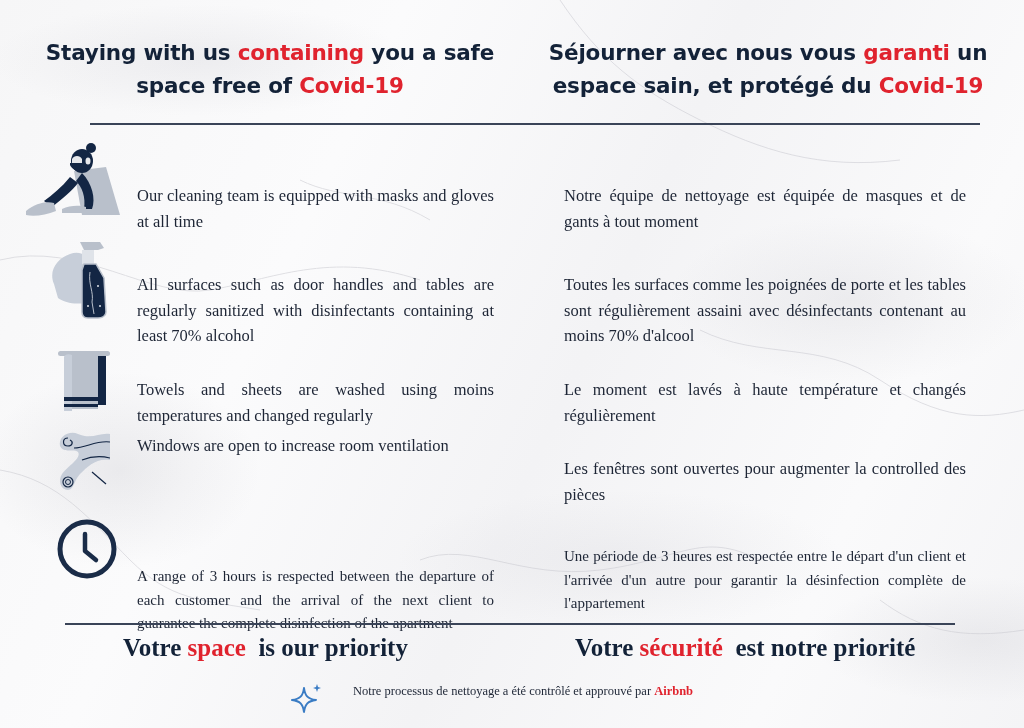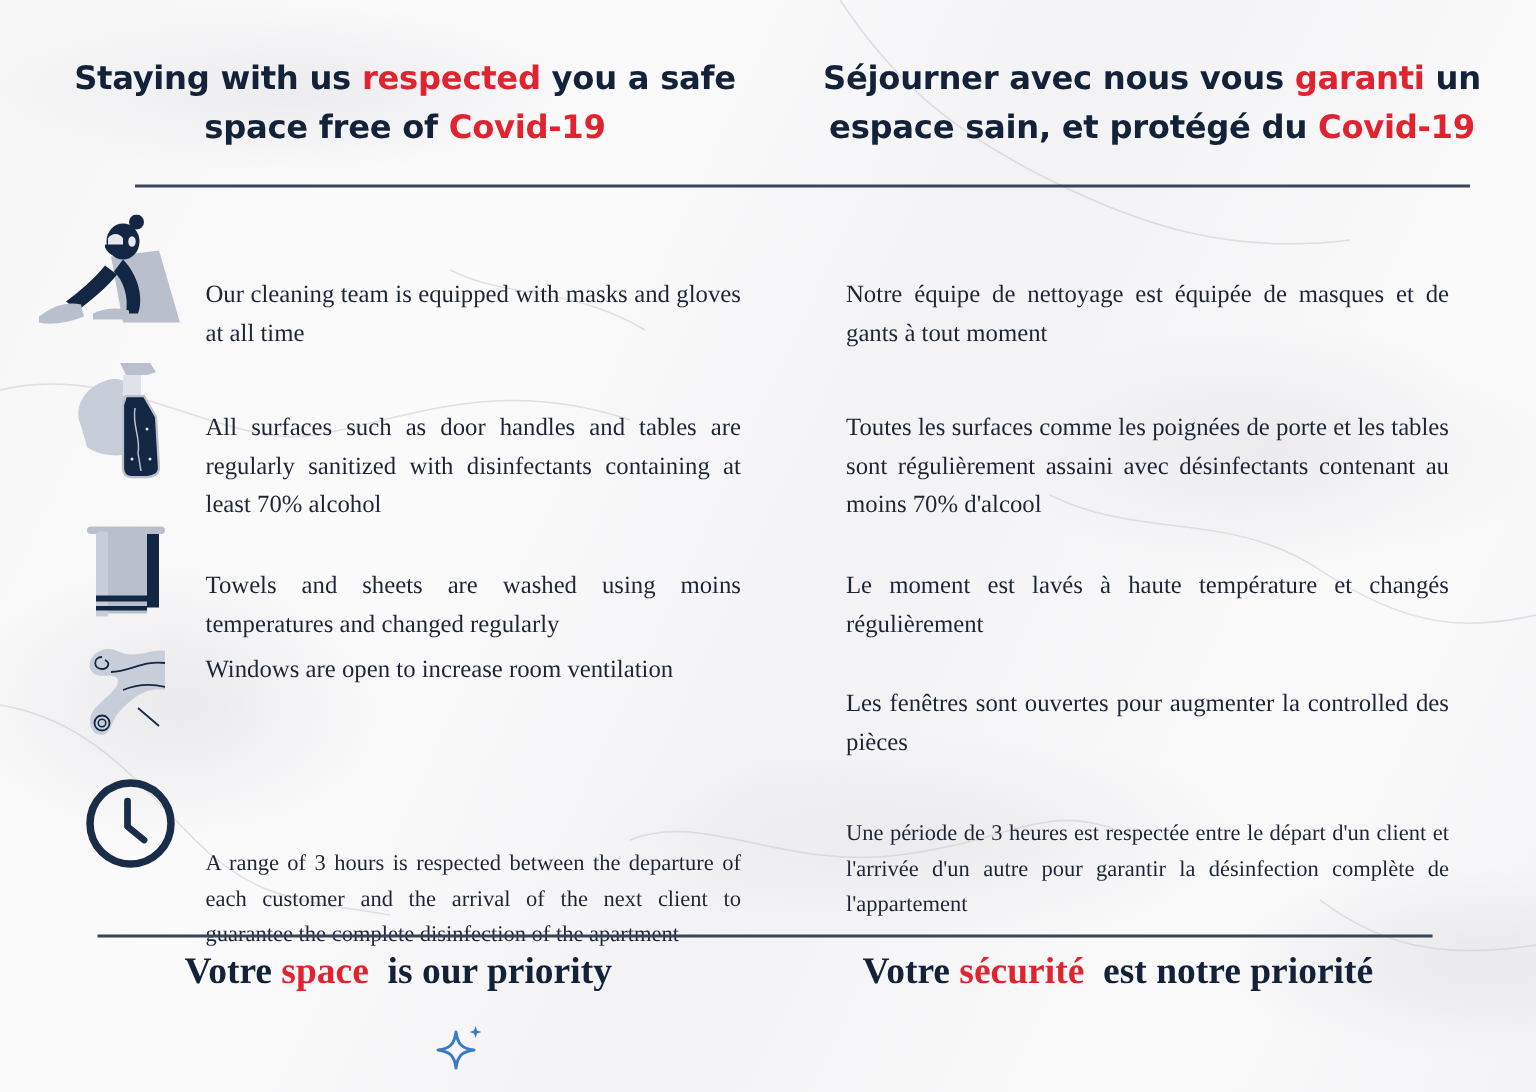--- a/index.html
+++ b/index.html
@@ -57,21 +57,21 @@
     <path d="M560,0 C600,60 640,90 700,120 S820,170 900,160"></path>
     <path d="M0,470 C60,480 90,520 130,560 S200,600 260,610"></path>
     <path d="M700,330 C760,360 820,340 880,380 S980,420 1024,410"></path>
     <path d="M420,560 C470,540 520,580 600,570 S700,530 760,560"></path>
     <path d="M880,600 C920,630 960,640 1024,630"></path>
     <path d="M300,180 C340,200 380,190 430,220"></path>
   </g>
 </svg>
 
 <div class="headline en">
-  <span>Staying with us </span><span class="red">respected</span><span> you a safe space free of </span><span class="red">Covid-19</span>
+  <span>Staying with us </span><span class="red">containing</span><span> you a safe space free of </span><span class="red">Covid-19</span>
 </div>
 <div class="headline fr">
   <span>Séjourner avec nous vous </span><span class="red">garanti</span><span> un espace sain, et protégé du </span><span class="red">Covid-19</span>
 </div>
 
 <div class="rule top"></div>
 
 <svg class="icon" style="left:22px;top:143px" width="100" height="78" viewBox="0 0 100 78">
   <path d="M52,28 L84,24 L98,72 L60,72 Z" fill="#b9c0cb"></path>
   <path d="M60,30 C70,40 74,56 70,66 L62,66 C64,54 60,44 54,38 Z" fill="#132644"></path>
@@ -140,13 +140,14 @@
 <div class="tagline fr">
   <span>Votre </span><span class="red">sécurité</span><span style="white-space:pre">  est notre priorité</span>
 </div>
 
 <svg class="sparkle" width="34" height="34" viewBox="0 0 34 34">
   <path d="M14,6 C15,14 18,17 26,18 C18,19 15,22 14,30 C13,22 10,19 2,18 C10,17 13,14 14,6 Z" fill="none" stroke="#3a7cc4" stroke-width="2" stroke-linejoin="round"></path>
   <path d="M27,2 L28,5 L31,6 L28,7 L27,10 L26,7 L23,6 L26,5 Z" fill="#3a7cc4"></path>
 </svg>
 
 <div class="footer">
+  <div><span>Notre processus de nettoyage a été contrôlé et approuvé par </span><span class="brand">Airbnb</span></div>
 </div>
 
 </body></html>

